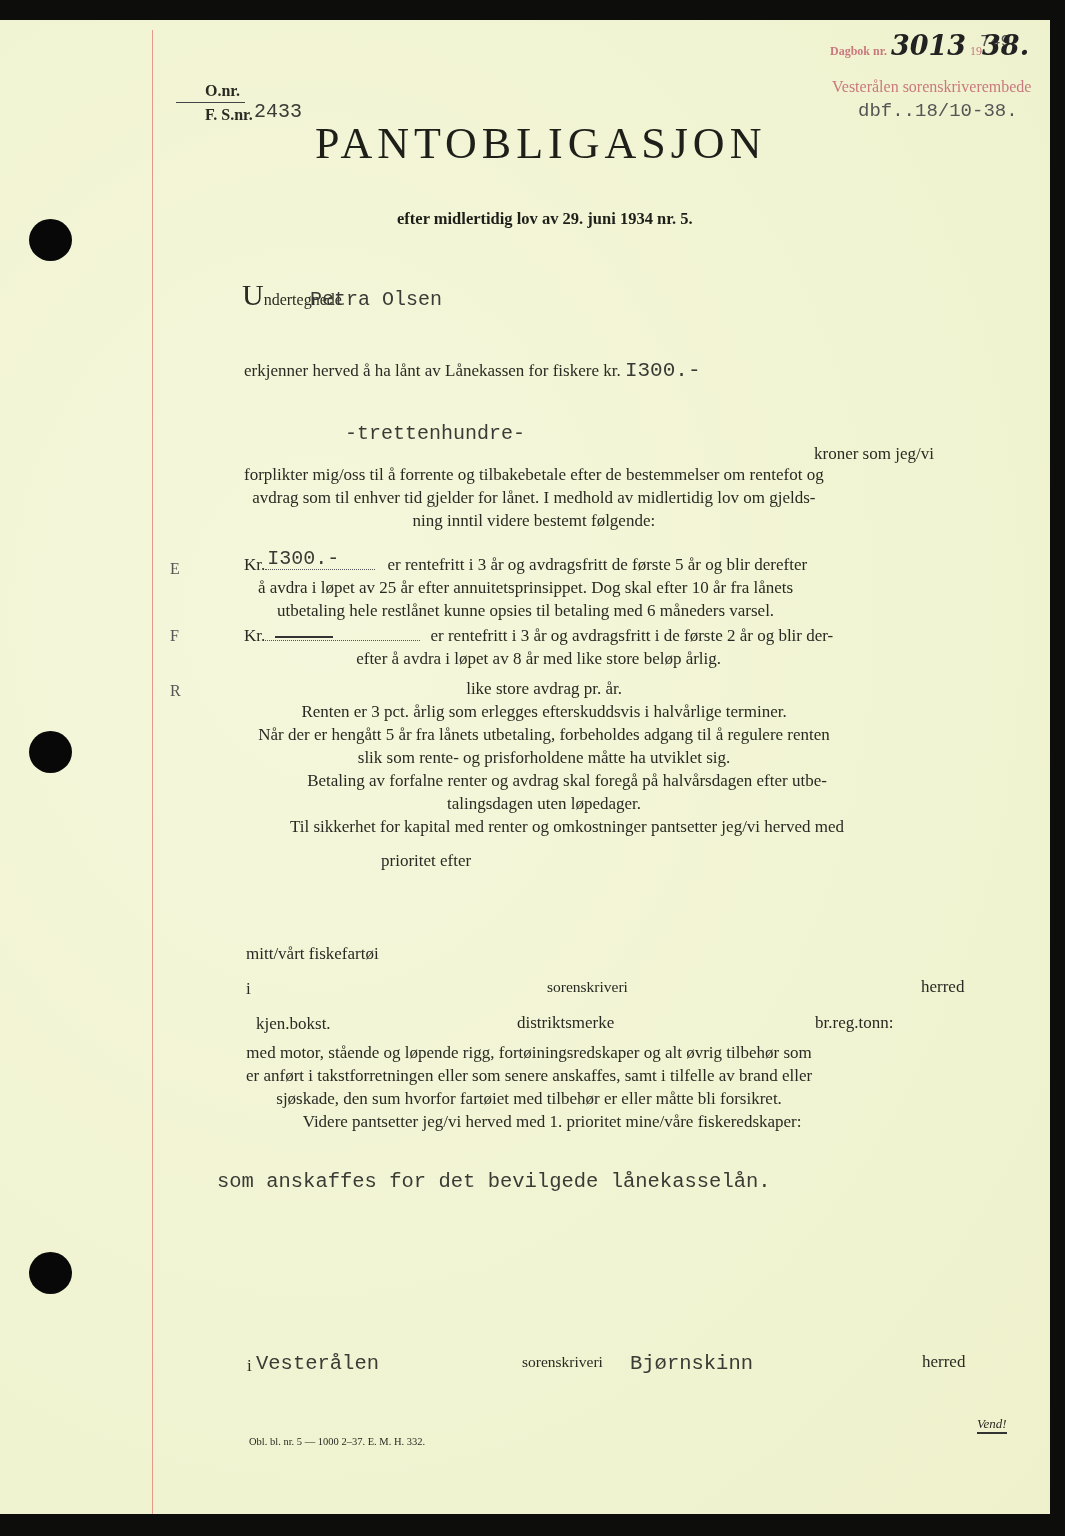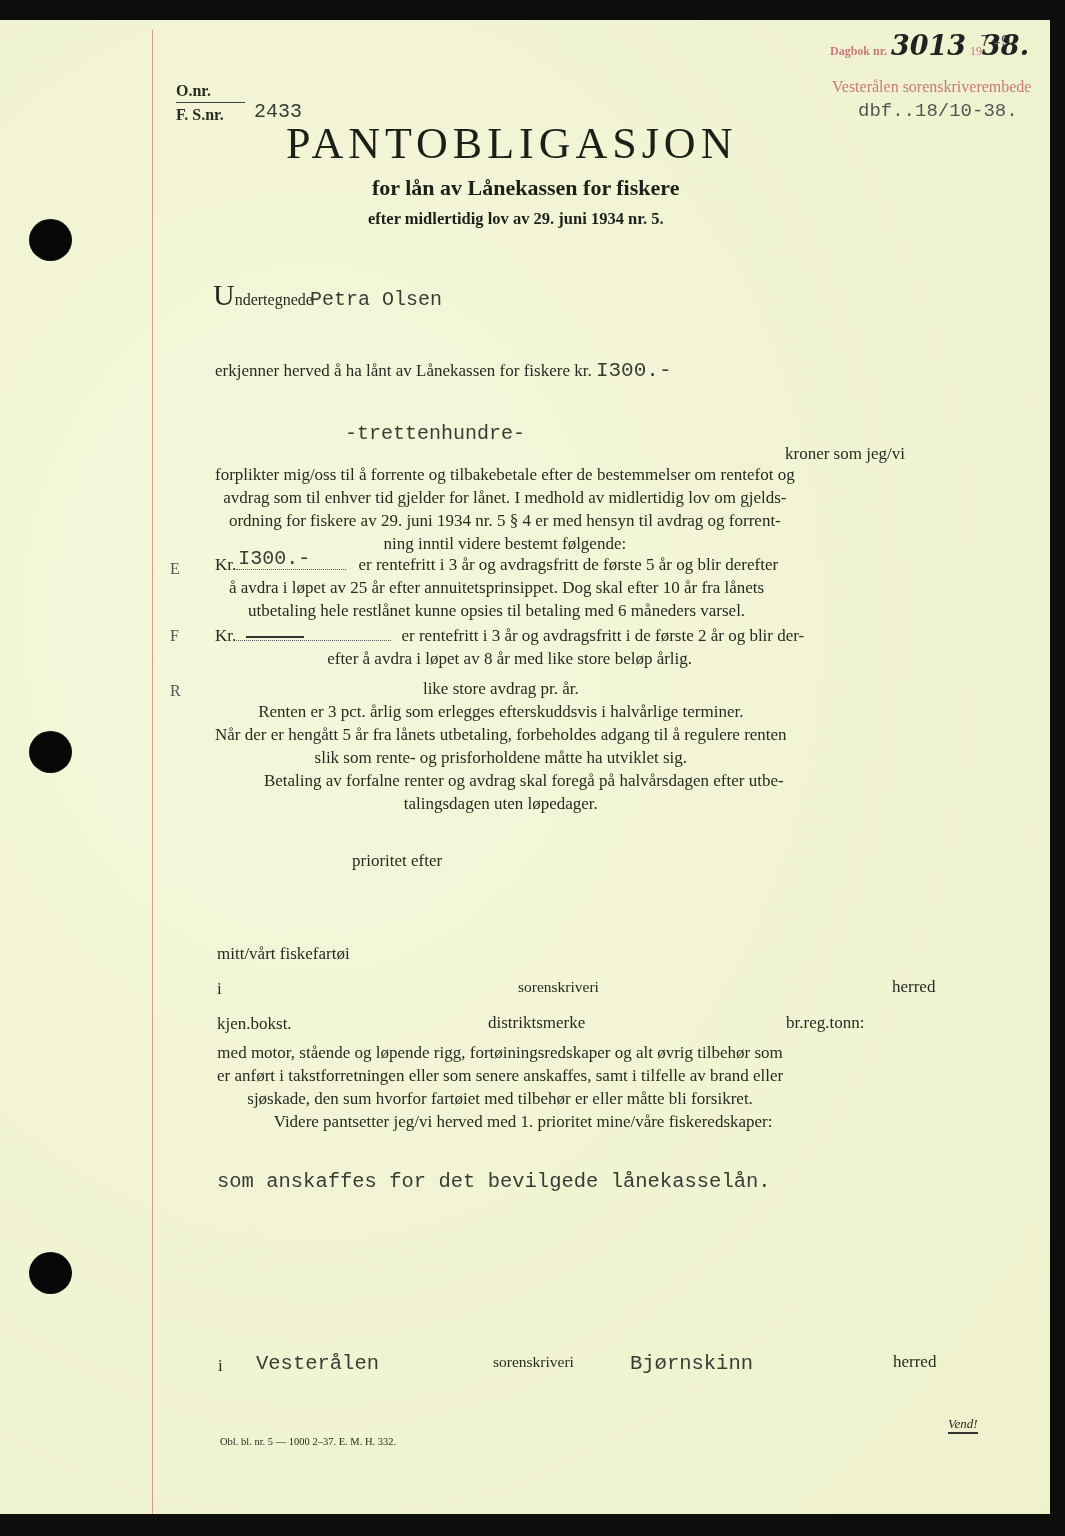--- a/index.html
+++ b/index.html
@@ -1,21 +1,21 @@
 <!DOCTYPE html>
 <html><head>
 <meta charset="utf-8">
 <style>
   html, body { margin: 0; padding: 0; }
   body { width: 1065px; height: 1536px; background: #0d0d0b; position: relative; overflow: hidden; font-family: "Liberation Serif", "DejaVu Serif", serif; }
   .page { position: absolute; left: 0; top: 20px; width: 1050px; height: 1494px; background: #f2f5d4; background-image: radial-gradient(ellipse at 30% 40%, #f5f7dc 0%, #eef1cb 100%); }
   .margin-line { position: absolute; left: 152px; top: 10px; width: 1px; height: 1484px; background: #e39a8a; }
   .hole { position: absolute; left: 29px; width: 43px; height: 42px; border-radius: 50%; background: #080808; }
   .abs { position: absolute; white-space: nowrap; color: #2a2a22; }
-  .serif { font-family: "Liberation Serif", "DejaVu Serif", serif; }
+  .serif { font-family: "Liberation Serif", "DejaVu Serif", serif; margin-left: 29px; }
   .mono { font-family: "Liberation Mono", "DejaVu Sans Mono", monospace; color: #3b3b35; }
   .stamp { color: #c9797e; font-family: "Liberation Serif", serif; }
   .title { font-size: 44px; letter-spacing: 5px; font-weight: normal; color: #1f1f1a; }
   .sub1 { font-size: 22px; font-weight: bold; color: #1f1f1a; }
   .sub2 { font-size: 16.5px; font-weight: bold; color: #1f1f1a; }
   .body-text { font-size: 17px; line-height: 23px; color: #2a2a22; text-align: center; }
   .tw { font-size: 19px; }
   .dots { display: inline-block; border-bottom: 1px dotted #555; vertical-align: baseline; }
   .blank-line { display: inline-block; height: 2px; background: #333; vertical-align: middle; margin: 0 2px; }
   .vend { font-style: italic; font-size: 13px; border-bottom: 2px solid #333; color: #2a2a22; }
@@ -40,40 +40,38 @@
 
   <div class="abs stamp" style="left:830px;top:10px;">
     <span style="font-size:12px;font-weight:bold;">Dagbok nr.</span>
     <span style="font-family:'DejaVu Serif',serif;font-style:italic;font-size:27px;color:#222;font-weight:bold;">3013</span>
     <span style="font-size:12px;">19</span><span style="font-family:'DejaVu Serif',serif;font-style:italic;font-size:27px;color:#222;font-weight:bold;">38.</span>
   </div>
   <div class="abs stamp" style="left:832px;top:58px;font-size:16px;">Vesterålen sorenskriverembede</div>
   <div class="abs mono" style="left:858px;top:80px;font-size:19px;color:#555;">dbf..18/10-38.</div>
 
   <div class="abs serif title" style="left:286px;top:98px;">PANTOBLIGASJON</div>
-  <div class="abs serif sub1" style="left:372px;top:155px;">for lån av Lånekassen for fiskere</div>
   <div class="abs serif sub2" style="left:368px;top:189px;">efter midlertidig lov av 29. juni 1934 nr. 5.</div>
 
   <div class="abs serif" style="left:213px;top:258px;">
     <span style="font-size:30px;">U</span><span style="font-size:16px;">ndertegnede</span>
   </div>
   <div class="abs mono tw" style="left:310px;top:268px;font-size:20px;">Petra Olsen</div>
 
   <div class="abs serif body-text" style="left:215px;top:339px;">
     <span>erkjenner herved å ha lånt av Lånekassen for fiskere kr.</span>
     <span class="mono" style="font-size:21px;">I300.-</span>
   </div>
 
   <div class="abs mono tw" style="left:345px;top:402px;font-size:20px;">-trettenhundre-</div>
   <div class="abs serif body-text" style="left:785px;top:422px;">kroner som jeg/vi</div>
 
   <div class="abs serif body-text" style="left:215px;top:443px;">
     <div>forplikter mig/oss til å forrente og tilbakebetale efter de bestemmelser om rentefot og</div>
     <div>avdrag som til enhver tid gjelder for lånet. I medhold av midlertidig lov om gjelds-</div>
-    <div>ordning for fiskere av 29. juni 1934 nr. 5 § 4 er med hensyn til avdrag og forrent-</div>
     <div>ning inntil videre bestemt følgende:</div>
   </div>
 
   <div class="abs letter" style="left:170px;top:540px;">E</div>
   <div class="abs serif body-text" style="left:215px;top:533px;">
     <div>
       <span>Kr.</span><span class="dots" style="width:110px;position:relative;"><span class="mono" style="position:absolute;left:2px;bottom:-1px;font-size:20px;">I300.-</span></span>
       <span style="margin-left:8px;">er rentefritt i 3 år og avdragsfritt de første 5 år og blir derefter</span>
     </div>
     <div>å avdra i løpet av 25 år efter annuitetsprinsippet. Dog skal efter 10 år fra lånets</div>
@@ -90,29 +88,30 @@
   </div>
 
   <div class="abs letter" style="left:170px;top:662px;">R</div>
   <div class="abs serif body-text" style="left:215px;top:657px;">
     <div>like store avdrag pr. år.</div>
     <div>Renten er 3 pct. årlig som erlegges efterskuddsvis i halvårlige terminer.</div>
     <div>Når der er hengått 5 år fra lånets utbetaling, forbeholdes adgang til å regulere renten</div>
     <div>slik som rente- og prisforholdene måtte ha utviklet sig.</div>
     <div style="padding-left:46px;">Betaling av forfalne renter og avdrag skal foregå på halvårsdagen efter utbe-</div>
     <div>talingsdagen uten løpedager.</div>
+    <div style="padding-left:46px;">Til sikkerhet for kapital med renter og omkostninger pantsetter jeg/vi herved med</div>
   </div>
 
   <div class="abs serif body-text" style="left:352px;top:829px;">prioritet efter</div>
 
   <div class="abs serif body-text" style="left:217px;top:922px;">mitt/vårt fiskefartøi</div>
   <div class="abs serif body-text" style="left:217px;top:957px;">i</div>
   <div class="abs serif body-text" style="left:518px;top:955px;font-size:15.5px;">sorenskriveri</div>
   <div class="abs serif body-text" style="left:892px;top:955px;">herred</div>
-  <div class="abs serif body-text" style="left:217px;top:992px;">kjen.bokst.</div>
+  <div class="abs serif body-text" style="left:227px;top:992px;">kjen.bokst.</div>
   <div class="abs serif body-text" style="left:488px;top:991px;">distriktsmerke</div>
   <div class="abs serif body-text" style="left:786px;top:991px;">br.reg.tonn:</div>
 
   <div class="abs serif body-text" style="left:217px;top:1021px;">
     <div>med motor, stående og løpende rigg, fortøiningsredskaper og alt øvrig tilbehør som</div>
     <div>er anført i takstforretningen eller som senere anskaffes, samt i tilfelle av brand eller</div>
     <div>sjøskade, den sum hvorfor fartøiet med tilbehør er eller måtte bli forsikret.</div>
     <div style="padding-left:46px;">Videre pantsetter jeg/vi herved med 1. prioritet mine/våre fiskeredskaper:</div>
   </div>
 

